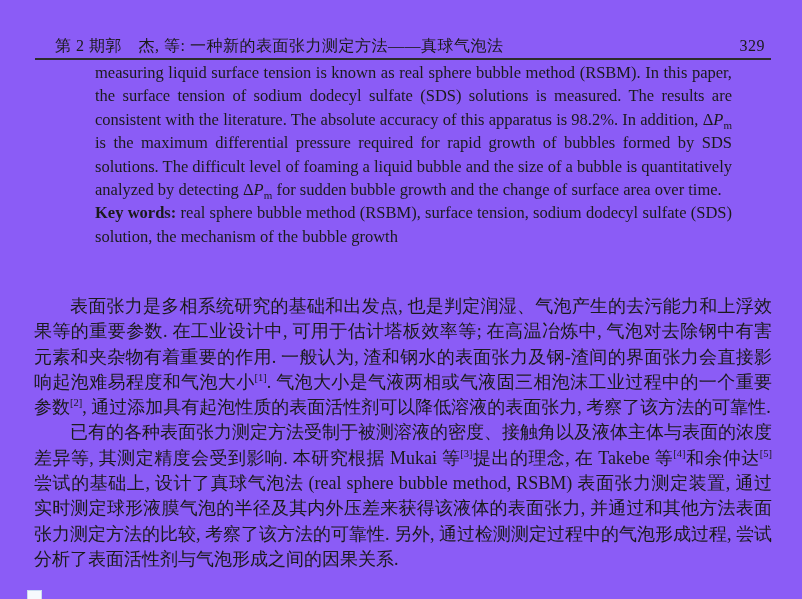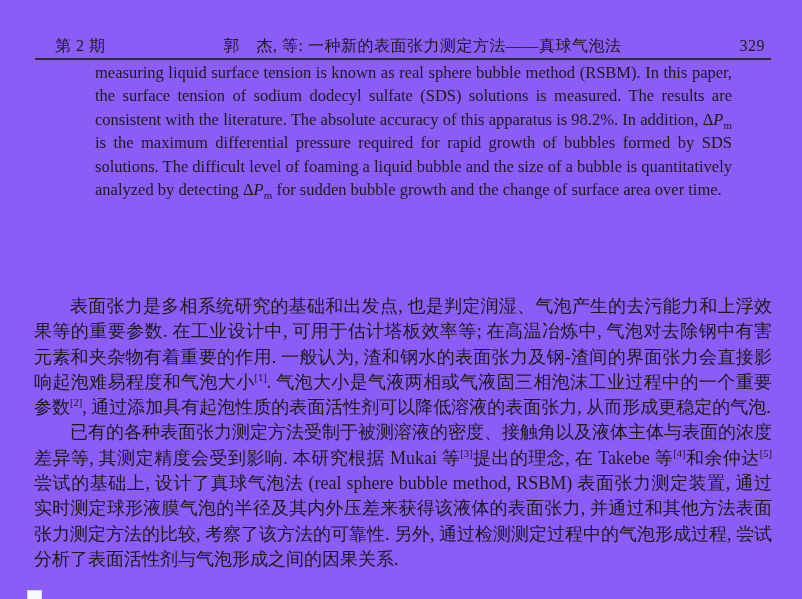--- a/index.html
+++ b/index.html
@@ -16,21 +16,21 @@
     background: #8b5cf6;
   }
   .running-header {
     position: absolute;
     top: 36px; left: 35px; width: 736px;
     display: flex; align-items: baseline;
     font-size: 16px;
     letter-spacing: 0.5px;
   }
   .running-header .issue { margin-left: 20px; white-space: nowrap; }
-  .running-header .running-title { flex: 1; text-align: center; white-space: nowrap; }
+  .running-header .running-title { flex: 1; text-align: left; white-space: nowrap; }
   .running-header .page-number { margin-right: 6px; white-space: nowrap; }
   .header-rule {
     position: absolute;
     top: 58px; left: 35px; width: 736px; height: 2px;
     background: #2c2c2c;
   }
   .abstract {
     position: absolute;
     top: 61px; left: 95px; width: 637px;
     font-size: 16.5px;
@@ -67,22 +67,23 @@
   <header class="running-header">
     <span class="issue">第 2 期</span>
     <span class="running-title">郭　杰, 等: 一种新的表面张力测定方法——真球气泡法</span>
     <span class="page-number">329</span>
   </header>
 
   <div class="header-rule"></div>
 
   <section class="abstract">
     <p><span>measuring liquid surface tension is known as real sphere bubble method (RSBM). In this paper, the surface tension of sodium dodecyl sulfate (SDS) solutions is measured. The results are consistent with the literature. The absolute accuracy of this apparatus is 98.2%. In addition, </span><span class="math"><span>Δ</span><i>P</i><sub>m</sub></span><span> is the maximum differential pressure required for rapid growth of bubbles formed by SDS solutions. The difficult level of foaming a liquid bubble and the size of a bubble is quantitatively analyzed by detecting </span><span class="math"><span>Δ</span><i>P</i><sub>m</sub></span><span> for sudden bubble growth and the change of surface area over time.</span></p>
+    <p><b class="kw-label">Key words:</b><span> real sphere bubble method (RSBM), surface tension, sodium dodecyl sulfate (SDS) solution, the mechanism of the bubble growth</span></p>
   </section>
 
   <section class="cn-body">
-    <p><span>表面张力是多相系统研究的基础和出发点, 也是判定润湿、气泡产生的去污能力和上浮效果等的重要参数. 在工业设计中, 可用于估计塔板效率等; 在高温冶炼中, 气泡对去除钢中有害元素和夹杂物有着重要的作用. 一般认为, 渣和钢水的表面张力及钢-渣间的界面张力会直接影响起泡难易程度和气泡大小</span><sup class="ref">[1]</sup><span>. 气泡大小是气液两相或气液固三相泡沫工业过程中的一个重要参数</span><sup class="ref">[2]</sup><span>, 通过添加具有起泡性质的表面活性剂可以降低溶液的表面张力, 从而形成更稳定的气泡.</span></p>
+    <p><span>表面张力是多相系统研究的基础和出发点, 也是判定润湿、气泡产生的去污能力和上浮效果等的重要参数. 在工业设计中, 可用于估计塔板效率等; 在高温冶炼中, 气泡对去除钢中有害元素和夹杂物有着重要的作用. 一般认为, 渣和钢水的表面张力及钢-渣间的界面张力会直接影响起泡难易程度和气泡大小</span><sup class="ref">[1]</sup><span>. 气泡大小是气液两相或气液固三相泡沫工业过程中的一个重要参数</span><sup class="ref">[2]</sup><span>, 通过添加具有起泡性质的表面活性剂可以降低溶液的表面张力, 考察了该方法的可靠性.</span></p>
     <p><span>已有的各种表面张力测定方法受制于被测溶液的密度、接触角以及液体主体与表面的浓度差异等, 其测定精度会受到影响. 本研究根据 Mukai 等</span><sup class="ref">[3]</sup><span>提出的理念, 在 Takebe 等</span><sup class="ref">[4]</sup><span>和余仲达</span><sup class="ref">[5]</sup><span>尝试的基础上, 设计了真球气泡法 (real sphere bubble method, RSBM) 表面张力测定装置, 通过实时测定球形液膜气泡的半径及其内外压差来获得该液体的表面张力, 并通过和其他方法表面张力测定方法的比较, 考察了该方法的可靠性. 另外, 通过检测测定过程中的气泡形成过程, 尝试分析了表面活性剂与气泡形成之间的因果关系.</span></p>
   </section>
 
   <div class="annot-box"></div>
 
 </div>
 
 </body></html>

